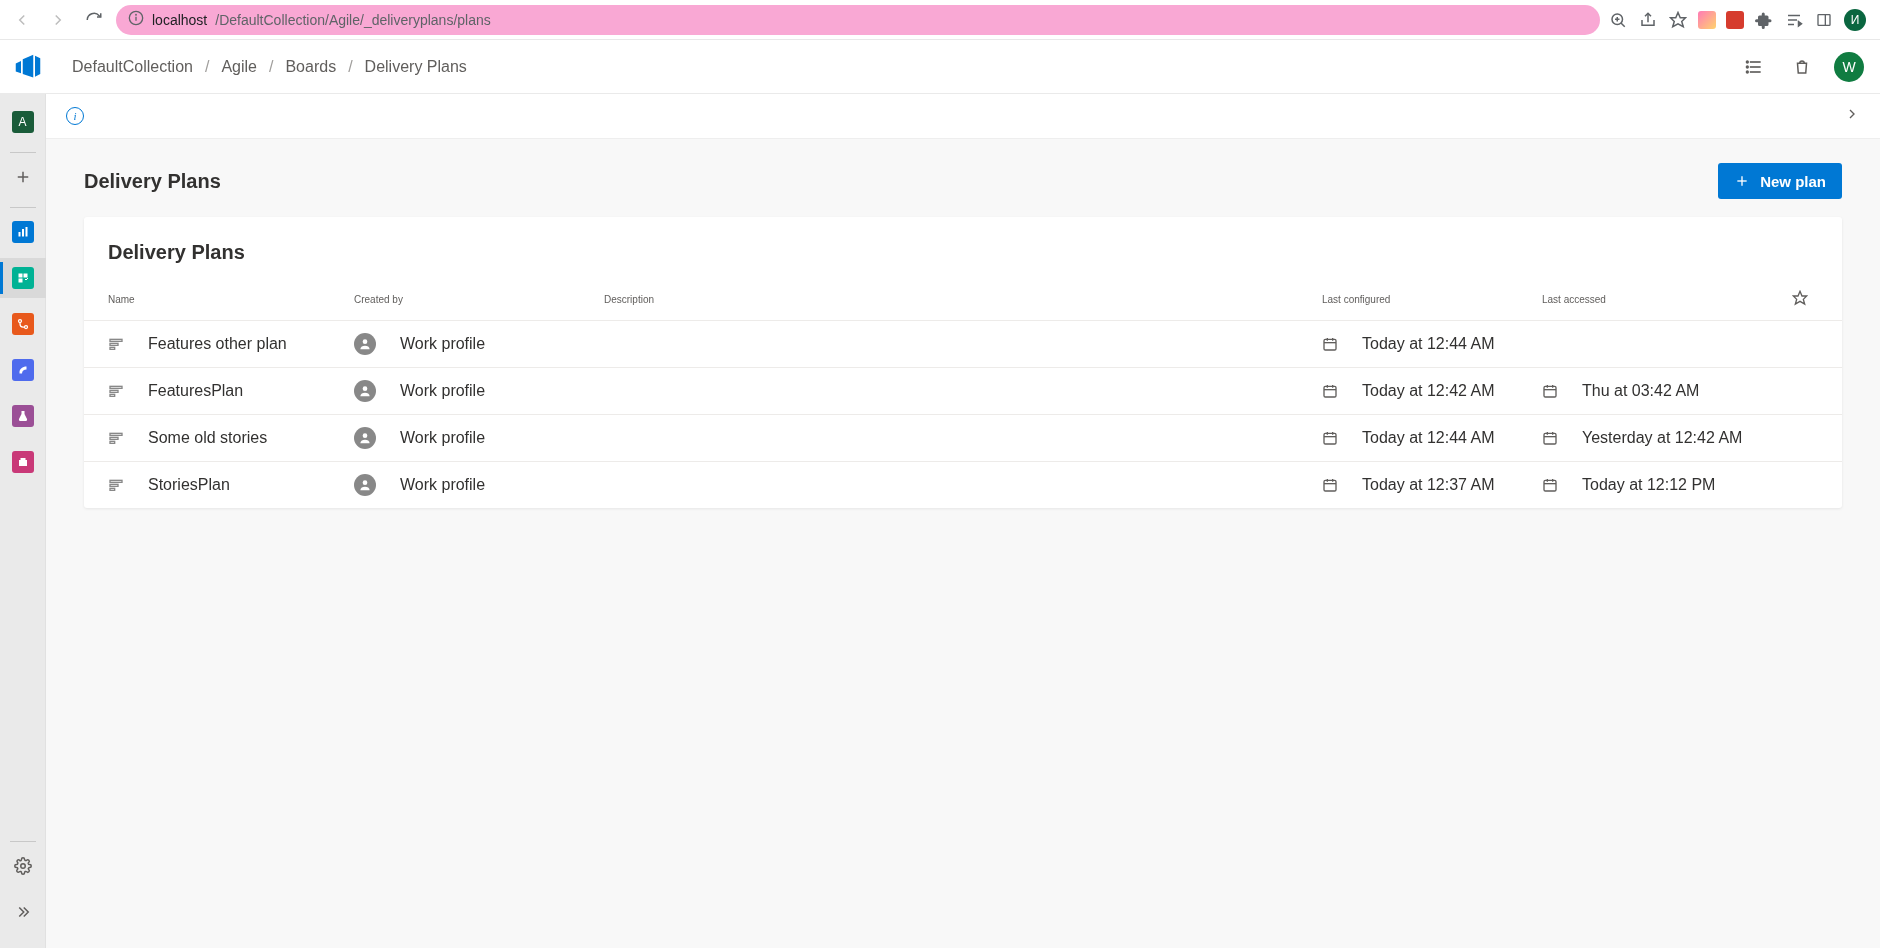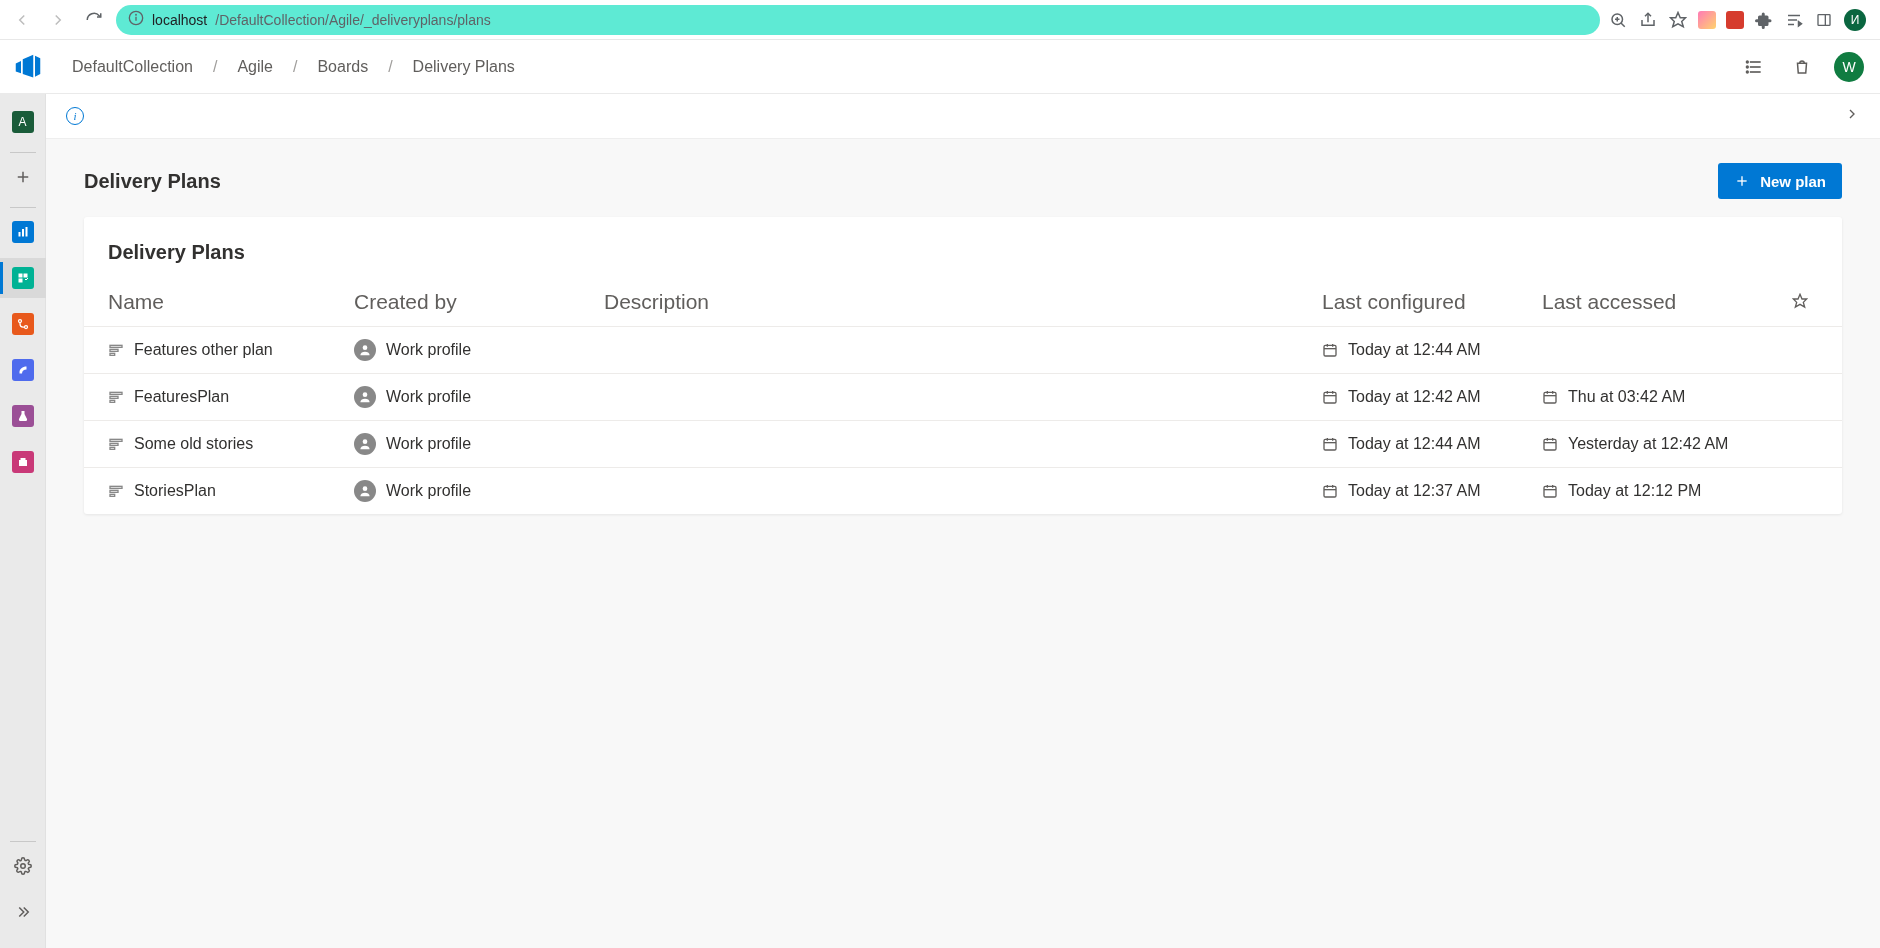--- a/index.html
+++ b/index.html
@@ -2,33 +2,33 @@
 <html><head>
 <meta charset="utf-8">
 <style>
   * { box-sizing: border-box; margin: 0; padding: 0; font-family: "Segoe UI", -apple-system, sans-serif; }
   body { width: 1880px; height: 948px; background: #fff; overflow: hidden; }
 
   
   .browser-bar { height: 40px; display: flex; align-items: center; padding: 0 8px; gap: 8px; background: #fff; border-bottom: 1px solid #e8e8e8;}
   .nav-btn { width: 28px; height: 28px; display:flex; align-items:center; justify-content:center; color:#5f6367; border-radius:50%; }
   .nav-btn.disabled { color:#bdbdbd; }
-  .url-bar { flex:1; height:30px; background:#5eead4; border-radius:15px; display:flex; align-items:center; padding:0 12px; gap:8px; color:#202124; font-size:14px;}
+  .url-bar { flex:1; height:30px; background:#f9a8d4; border-radius:15px; display:flex; align-items:center; padding:0 12px; gap:8px; color:#202124; font-size:14px;}
   .url-bar .info-icon{ color:#5f6367; }
   .url-bar .host { color:#202124; }
   .url-bar .path { color:#5f6367; }
   .chrome-right { display:flex; align-items:center; gap:10px; padding-right:6px;}
   .chrome-icon { width:20px; height:20px; display:flex; align-items:center; justify-content:center; color:#5f6367;}
   .ext-icon { width:18px; height:18px; border-radius:3px; }
   .avatar-circle { width:22px; height:22px; border-radius:50%; background:#0a6640; color:#fff; font-size:12px; display:flex; align-items:center; justify-content:center;}
 
   
   .app-header { height:54px; display:flex; align-items:center; padding:0 16px 0 8px; border-bottom:1px solid #eaeaea; gap:16px;}
   .logo { width:28px; height:28px; margin-left:6px; margin-right:14px; }
-  .breadcrumb { display:flex; align-items:center; gap:20px; font-size:16px; color:#605e5c;}
+  .breadcrumb { display:flex; align-items:center; gap:12px; font-size:16px; color:#605e5c;}
   .breadcrumb a { color:#605e5c; text-decoration:none;}
   .breadcrumb .sep { color:#a19f9d; }
   .header-spacer { flex:1; }
   .search-box { width:280px; height:34px; border:1px solid #8a8886; border-radius:3px; display:flex; align-items:center; padding:0 8px; gap:8px;}
   .search-box input { border:none; outline:none; font-size:15px; flex:1; background:transparent; color:#323130;}
   .header-icon { width:32px; height:32px; display:flex; align-items:center; justify-content:center; color:#605e5c;}
   .user-avatar { width:30px; height:30px; border-radius:50%; background:#107c41; color:#fff; display:flex; align-items:center; justify-content:center; font-size:14px;}
 
   
   .workspace { display:flex; height: calc(948px - 40px - 54px); }
@@ -52,26 +52,26 @@
   .new-btn { margin-left:auto; height:36px; background:#0078d4; color:#fff; border:none; border-radius:3px; padding:12px 16px; font-size:15px; font-weight:600; display:flex; align-items:center; gap:10px; cursor:pointer;}
   .new-btn svg { stroke:#fff;}
 
   .card { margin:0 38px 30px; background:#fff; border-radius:3px; box-shadow:0 1px 3px rgba(0,0,0,0.08); padding:24px 0 0;}
   .card-head { display:flex; align-items:center; padding:0 24px 14px;}
   .card-title { font-size:20px; font-weight:600; color:#323130;}
   .filter-box { margin-left:auto; width:340px; height:34px; background:#f3f2f1; border-radius:3px; display:flex; align-items:center; padding:0 10px; gap:8px;}
   .filter-box input { border:none; outline:none; background:transparent; font-size:15px; flex:1;}
 
   table { width:100%; border-collapse:collapse;}
-  thead th { text-align:left; font-weight:400; color:#605e5c; font-size:21px; padding:12px 24px 12px 0; border-bottom:1px solid #edebe9;}
+  thead th { text-align:left; font-weight:400; color:#605e5c; font-size:10px; padding:12px 24px 12px 0; border-bottom:1px solid #edebe9;}
   thead th:first-child { padding-left:24px;}
   tbody td { padding:12px 24px 12px 0; font-size:16px; color:#323130; border-bottom:1px solid #edebe9; vertical-align:middle;}
   tbody td:first-child { padding-left:24px;}
   tbody tr:last-child td { border-bottom:none;}
-  .cell-flex { display:flex; align-items:center; gap:10px;}
+  .cell-flex { display:flex; align-items:center; gap:24px;}
   .plan-icon { color:#888;}
   .person-icon { width:22px; height:22px; border-radius:50%; background:#888; display:flex; align-items:center; justify-content:center;}
   .date-icon { color:#605e5c;}
   .star-col { width:60px; text-align:center; color:#605e5c;}
 </style>
 </head>
 <body>
 
 <div class="browser-bar">
   <div class="nav-btn disabled">

